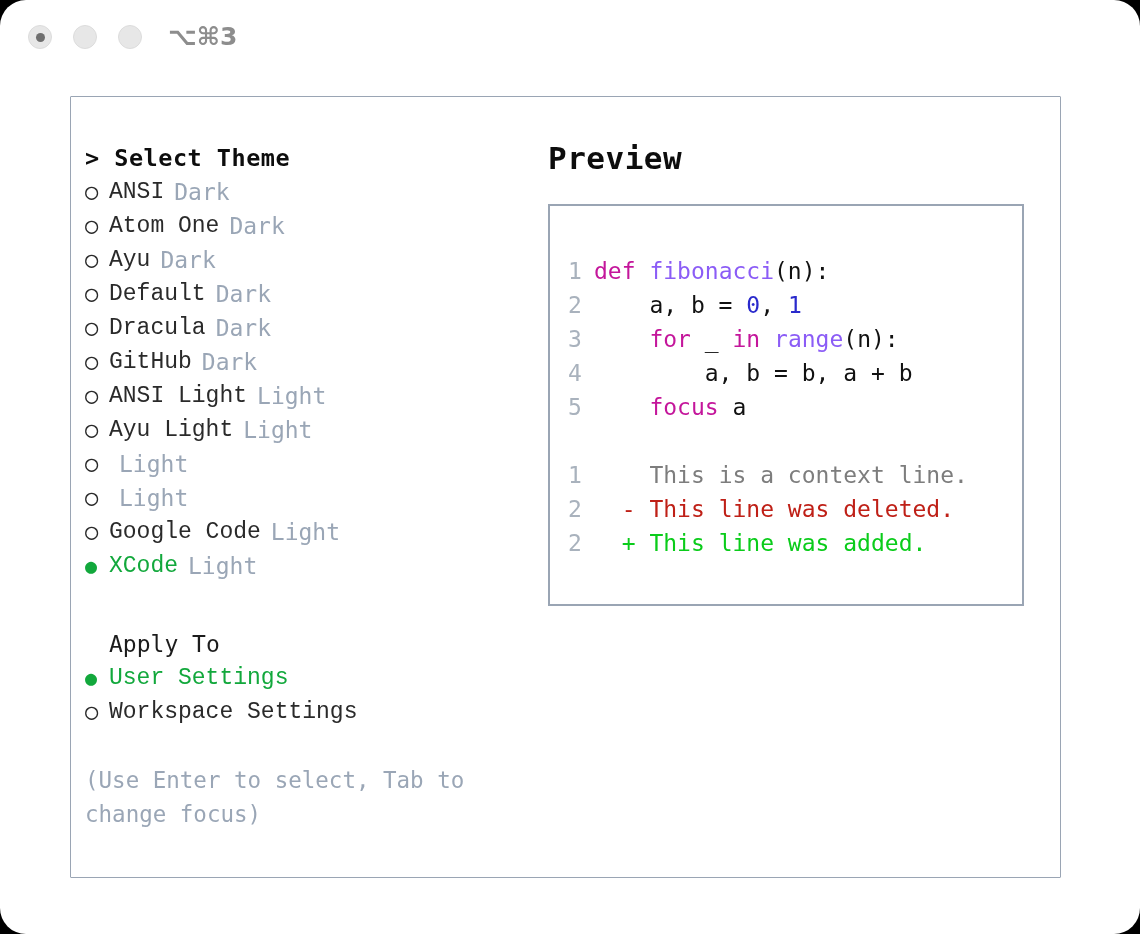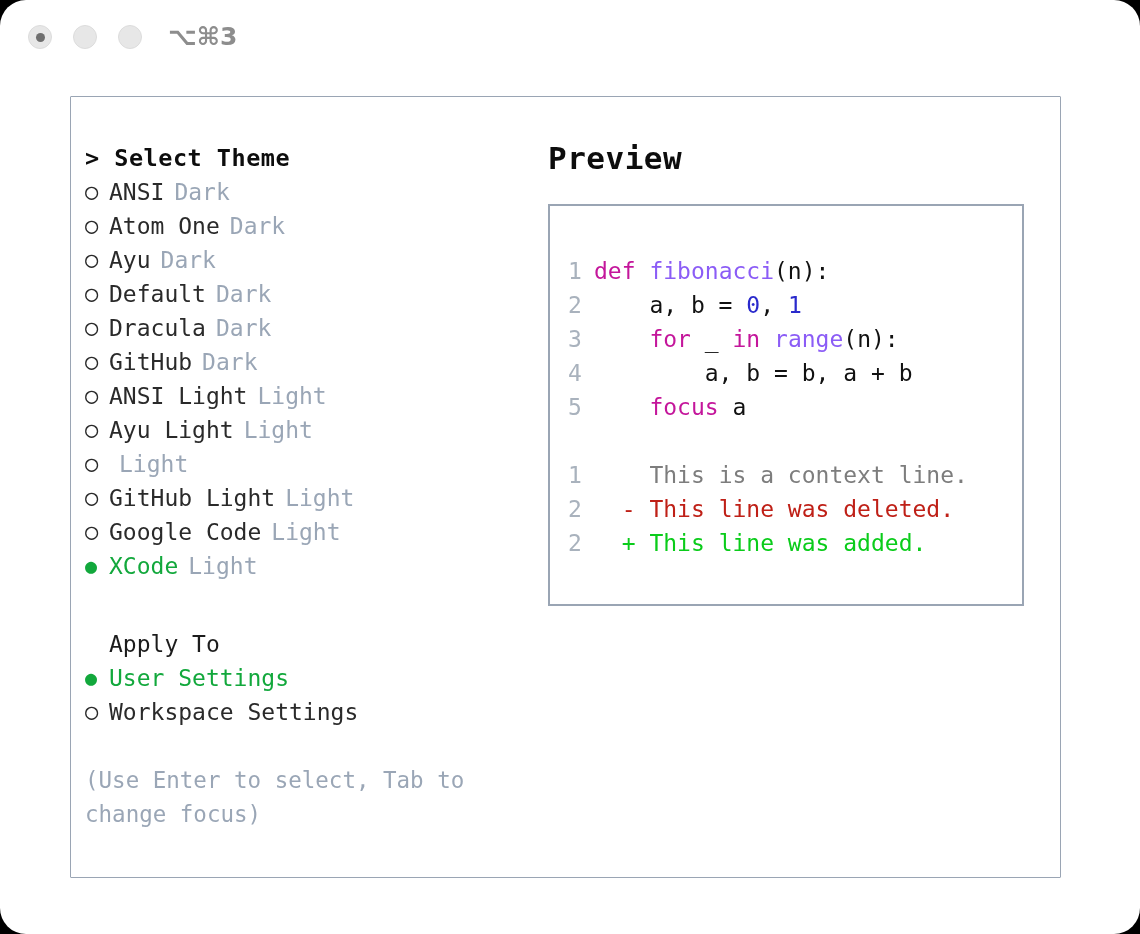--- a/index.html
+++ b/index.html
@@ -109,21 +109,21 @@
   .bullet {
     display: inline-block;
     width: 24px;
     flex: 0 0 24px;
     color: #2a2a2a;
     font-size: 22px;
     line-height: 1;
   }
   .bullet.sel { color: #12a83c; font-size: 20px; }
   .bullet.blank { color: transparent; }
-  .label { color: #2a2a2a; }
+  .label { color: #2a2a2a; font-family: Liberation Mono, monospace; }
   .label.sel { color: #12a83c; }
   .tag { color: #9aa6b6; padding-left: 10px; }
   .plain-label { color: #1c1c1c; }
 
   .spacer-lg { height: 44px; }
   .spacer-md { height: 34px; }
 
   .hint {
     width: 410px;
     color: #9aa6b6;
@@ -216,21 +216,21 @@
         <div id="theme-list">
             <div class="row"><span class="bullet">○</span><span class="label">ANSI</span><span class="tag">Dark</span></div>
             <div class="row"><span class="bullet">○</span><span class="label">Atom One</span><span class="tag">Dark</span></div>
             <div class="row"><span class="bullet">○</span><span class="label">Ayu</span><span class="tag">Dark</span></div>
             <div class="row"><span class="bullet">○</span><span class="label">Default</span><span class="tag">Dark</span></div>
             <div class="row"><span class="bullet">○</span><span class="label">Dracula</span><span class="tag">Dark</span></div>
             <div class="row"><span class="bullet">○</span><span class="label">GitHub</span><span class="tag">Dark</span></div>
             <div class="row"><span class="bullet">○</span><span class="label">ANSI Light</span><span class="tag">Light</span></div>
             <div class="row"><span class="bullet">○</span><span class="label">Ayu Light</span><span class="tag">Light</span></div>
             <div class="row"><span class="bullet">○</span><span class="tag">Light</span></div>
-            <div class="row"><span class="bullet">○</span><span class="label">GitHub Light</span><span class="tag">Light</span></div>
+            <div class="row"><span class="bullet">○</span><span class="tag">Light</span></div>
             <div class="row"><span class="bullet">○</span><span class="label">Google Code</span><span class="tag">Light</span></div>
             <div class="row"><span class="bullet sel">●</span><span class="label sel">XCode</span><span class="tag">Light</span></div>
           </div>
 
         <div class="spacer-lg"></div>
 
         <div class="row">
           <span class="bullet blank">○</span>
           <span class="plain-label">Apply To</span>
         </div>

